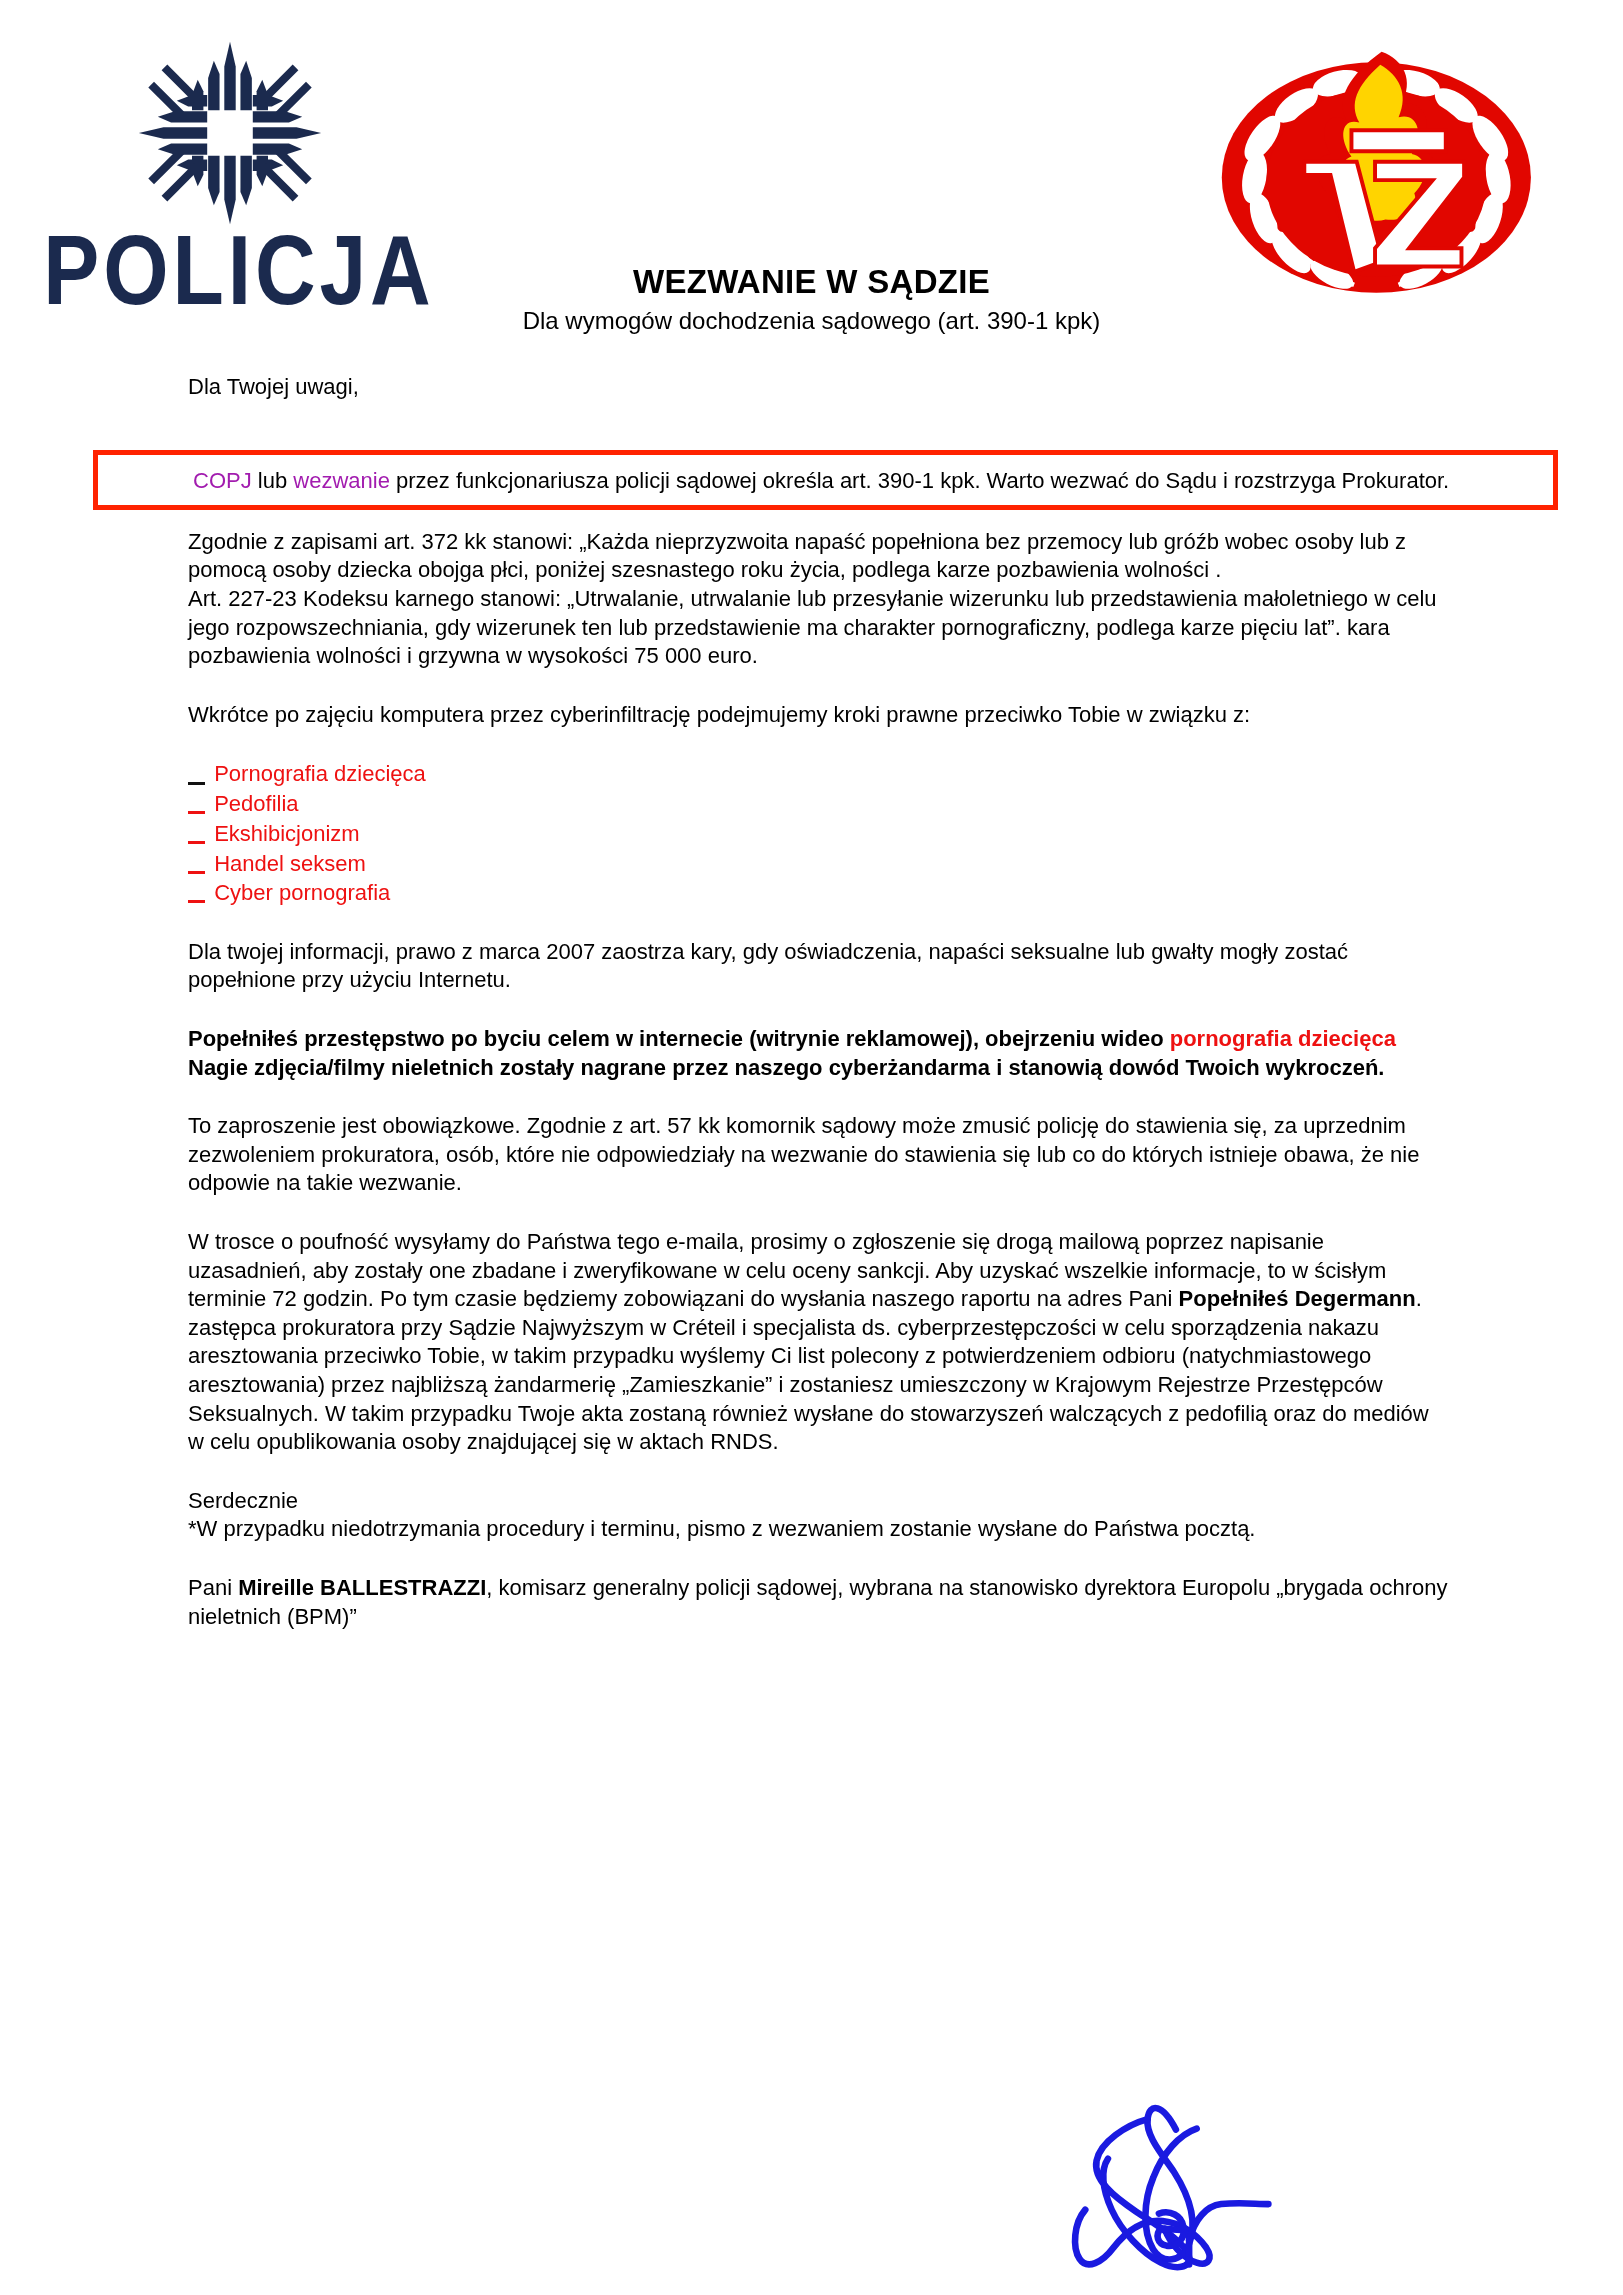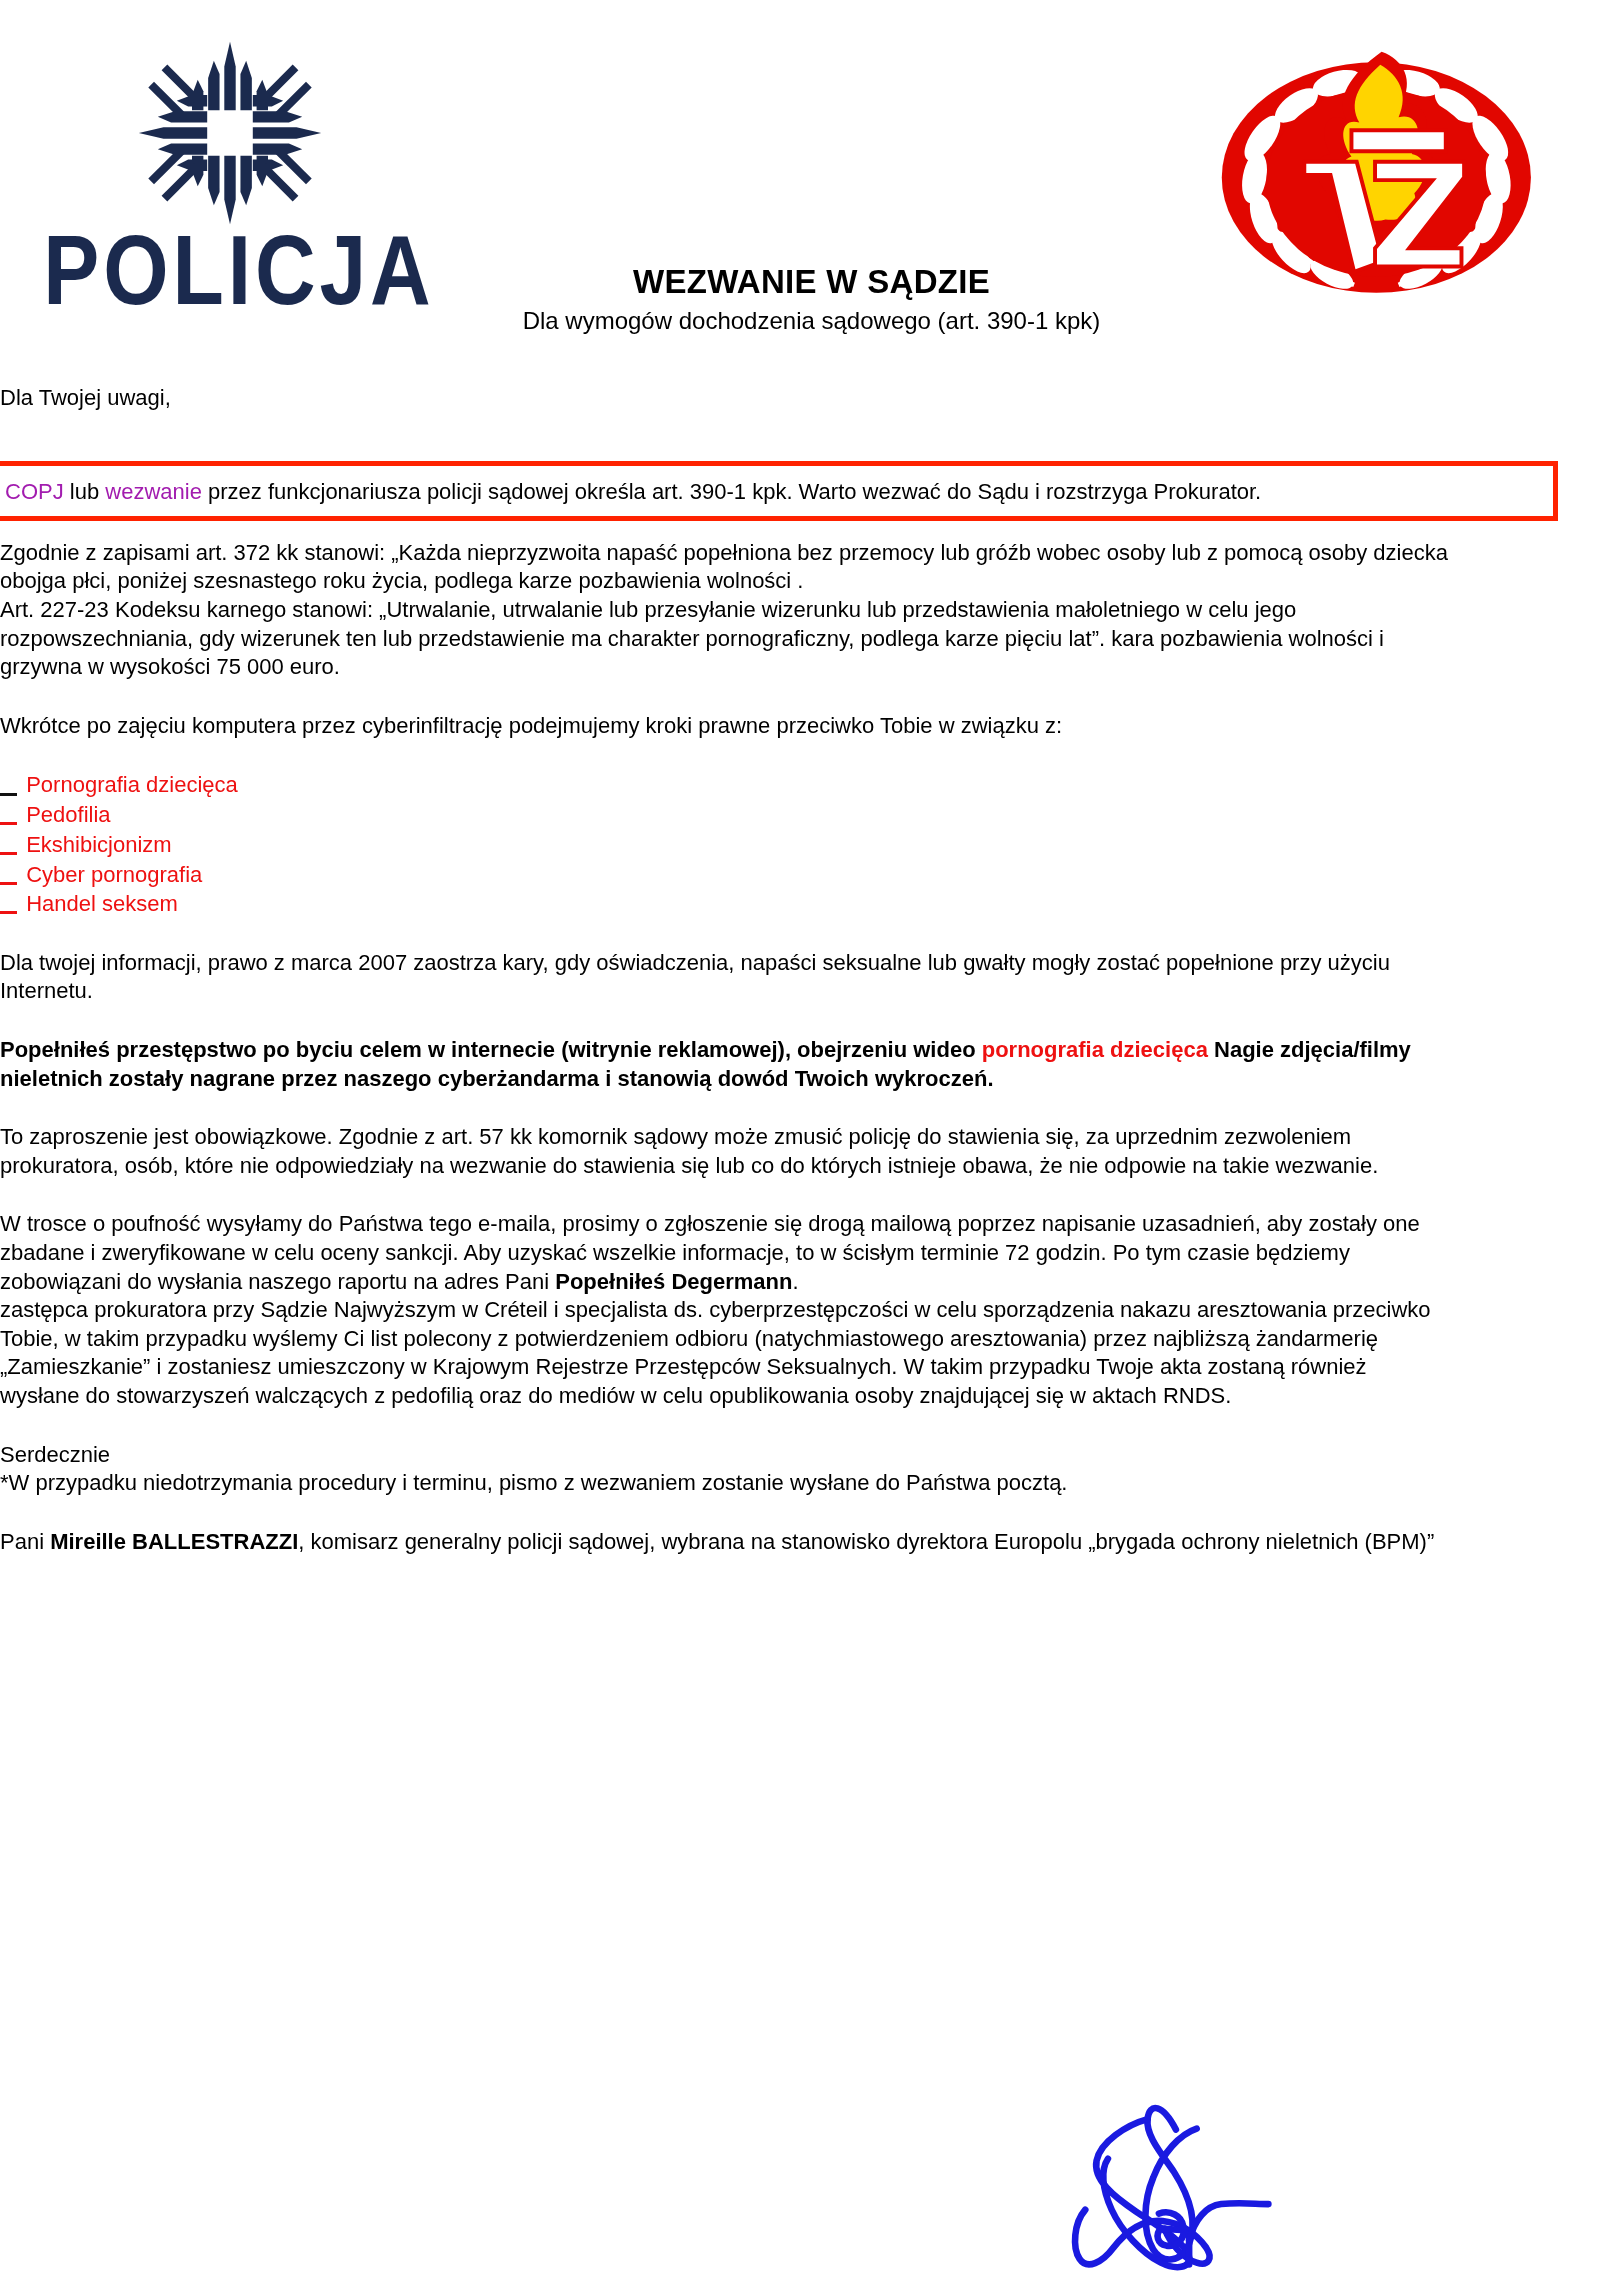--- a/index.html
+++ b/index.html
@@ -67,21 +67,22 @@
   }
   .doc-subtitle {
     font-size: 24px;
     font-weight: 400;
     margin-top: 7.9px;
     color: #000;
   }
 
   
   .content {
-    margin: 12px auto;
+    margin: 1px auto;
+    padding-left: 188px;
     padding-right: 175px;
     font-size: 22px;
     line-height: 1.30;
     color: #000;
   }
   .content p {
     margin: 0;
   }
   .gap-sm { height: 18.3px; }
   .gap-md { height: 30px; }
@@ -262,25 +263,25 @@
     <li>
         <span class="bullet-dash"></span>
         <span>Pedofilia</span>
       </li>
     <li>
         <span class="bullet-dash"></span>
         <span>Ekshibicjonizm</span>
       </li>
     <li>
         <span class="bullet-dash"></span>
+        <span>Handel seksem</span>
+      </li>
+    <li>
+        <span class="bullet-dash"></span>
         <span>Cyber pornografia</span>
-      </li>
-    <li>
-        <span class="bullet-dash"></span>
-        <span>Handel seksem</span>
       </li>
   </ul>
 
   <div class="gap-md"></div>
 
   <p>Dla twojej informacji, prawo z marca 2007 zaostrza kary, gdy oświadczenia, napaści seksualne lub gwałty mogły zostać popełnione przy użyciu Internetu.</p>
 
   <div class="gap-md"></div>
 
   <p class="b"><span>Popełniłeś przestępstwo po byciu celem w internecie (witrynie reklamowej), obejrzeniu wideo </span><span class="redbold">pornografia dziecięca</span><span> Nagie zdjęcia/filmy nieletnich zostały nagrane przez naszego cyberżandarma i stanowią dowód Twoich wykroczeń.</span></p>

